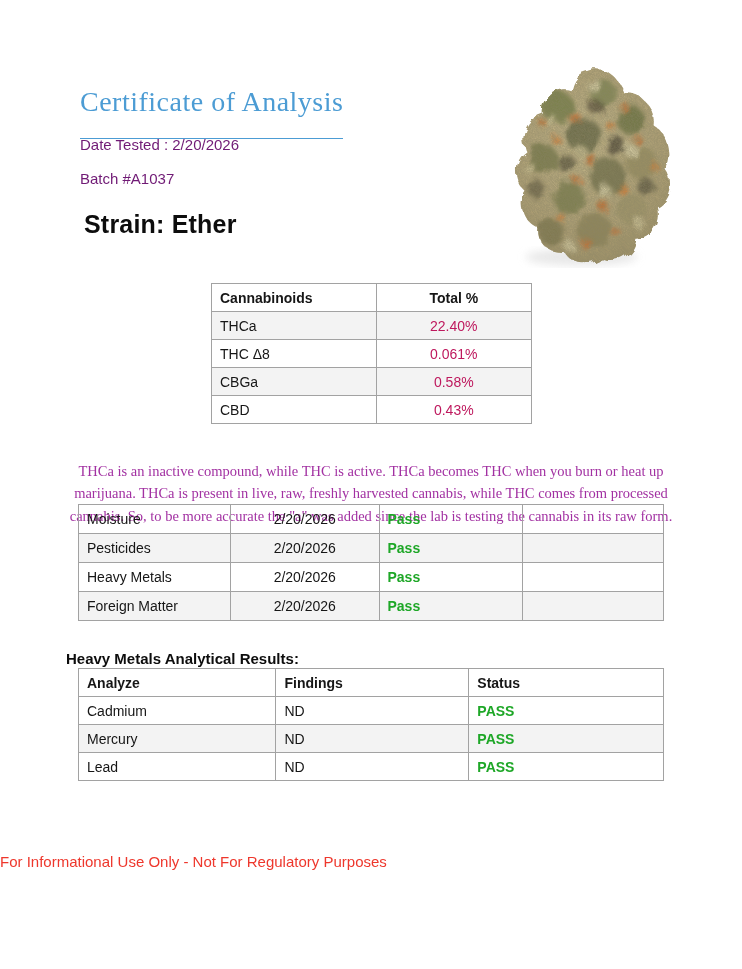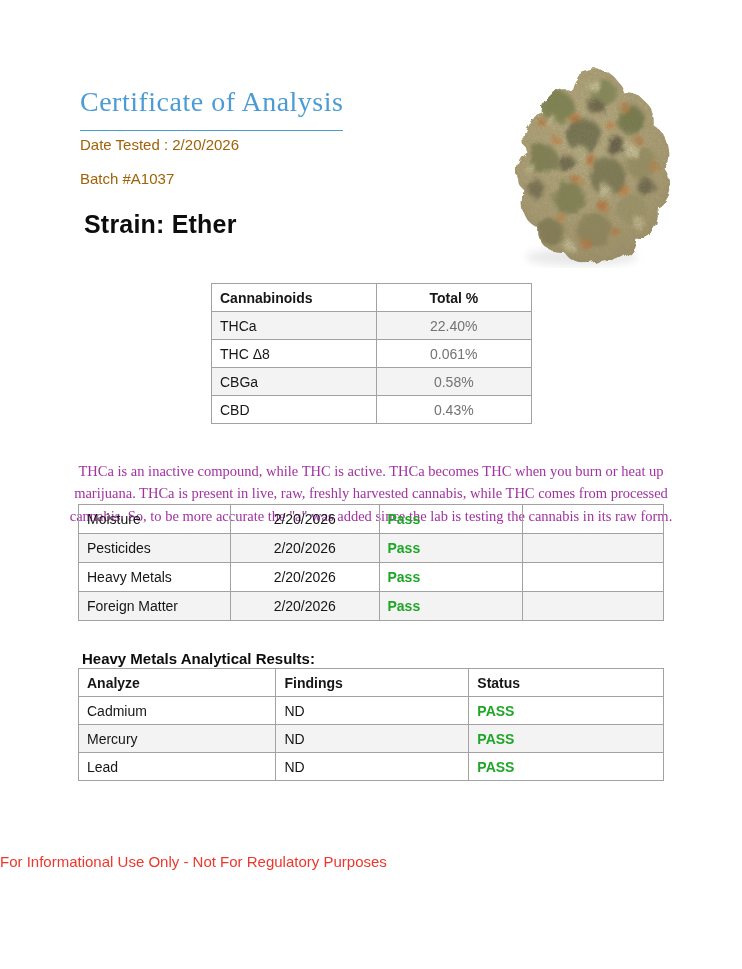--- a/index.html
+++ b/index.html
@@ -12,63 +12,63 @@
     overflow:hidden;
   }
   
   .coa-title{
     position:absolute;left:80px;top:86px;
     font-family:"Liberation Serif", serif;
     font-size:28px;font-weight:400;
     color:#4c9cd4;
     display:inline-block;
     border-bottom:1.5px solid #4c9cd4;
-    padding-bottom:12px;
+    padding-bottom:20px;
     letter-spacing:0.5px;
   }
-  .meta-line{position:absolute;left:80px;font-size:15px;color:#a16207;}
+  .meta-line{position:absolute;left:80px;font-size:15px;color:#701a75;}
   .date-line{top:136px;}
   .batch-line{top:170px;}
   .strain-heading{
     position:absolute;left:84px;top:210px;
     font-size:25px;font-weight:bold;color:#0d0d0d;
     letter-spacing:0.2px;
   }
   
   .bud-wrap{position:absolute;left:503px;top:60px;width:185px;height:210px;}
   
   table{border-collapse:collapse;font-size:14px;color:#161616;}
   td,th{border:1px solid #a2a2a2;padding:0 8px;vertical-align:middle;}
   th{font-weight:bold;text-align:left;}
   .stripe{background:#f3f3f3;}
   
   .cannabinoids-table{position:absolute;left:211px;top:283px;width:321px;}
   .cannabinoids-table th,.cannabinoids-table td{height:27px;}
   .cannabinoids-table .col-name{width:160px;}
   .cannabinoids-table .col-total{width:159px;text-align:center;}
-  .green-val{color:#737373;}
+  .green-val{color:#be185d;}
   
   .thca-note{
     position:absolute;top:460px;left:50%;transform:translateX(-50%);
     width:610px;text-align:center;
     font-family:"Liberation Serif", serif;
     font-size:14.5px;line-height:1.55;
     color:#a231a2;margin:0;
   }
   
   .safety-table{position:absolute;left:78px;top:504px;width:586px;}
   .safety-table td{height:28px;}
   .safety-table .c1{width:148px;}
   .safety-table .c2{width:144px;text-align:center;}
   .safety-table .c3{width:144px;}
   .safety-table .c4{width:146px;}
   .pass-val{color:#1ea727;font-weight:bold;margin-left:20px;}
   
   .hm-heading{
-    position:absolute;left:82px;top:650px;
+    position:absolute;left:66px;top:650px;
     font-size:15px;font-weight:bold;color:#0d0d0d;
   }
   .hm-table{position:absolute;left:78px;top:668px;width:586px;padding-left:12px;}
   .hm-table th,.hm-table td{height:27px;}
   .hm-table .c1{width:196px;}
   .hm-table .c2{width:191px;}
   .hm-table .c3{width:195px;}
   
   .footer-disclaimer{
     position:absolute;top:853px;left:0;width:100%;

